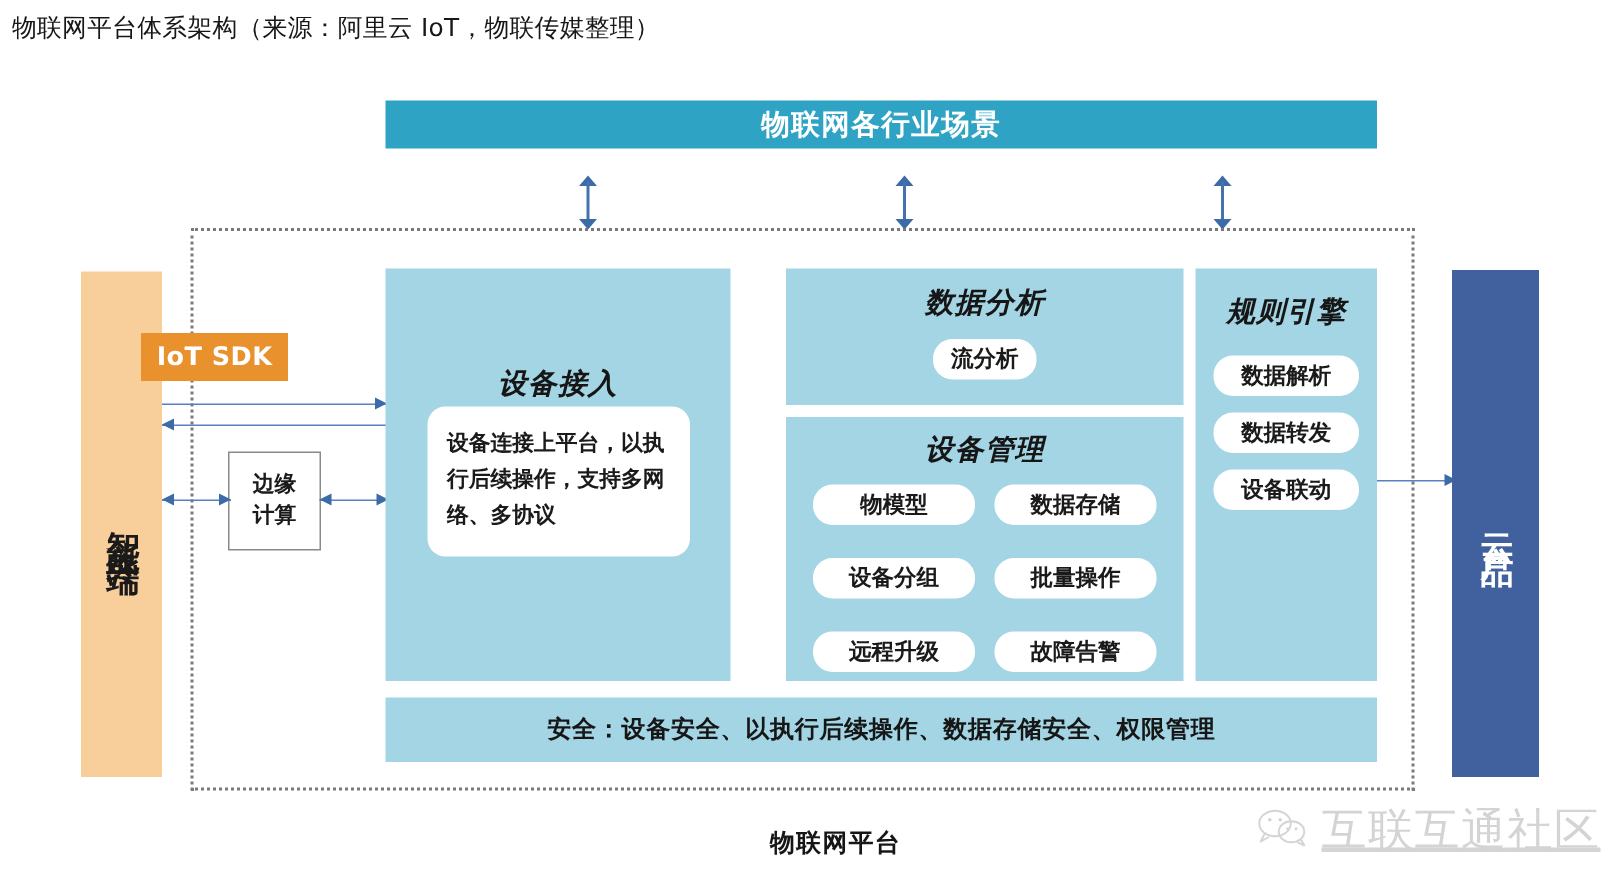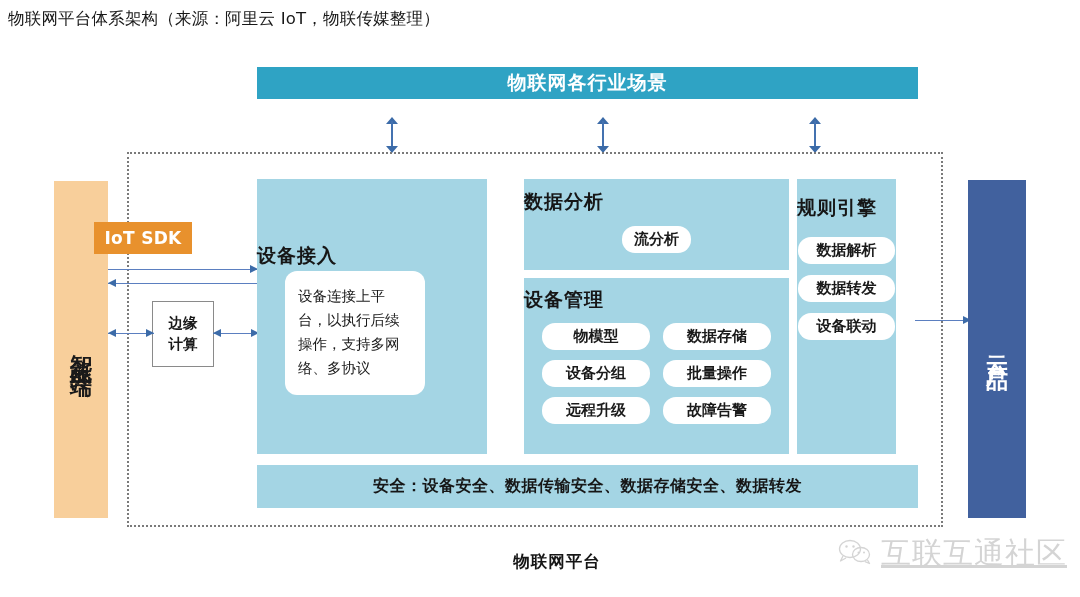--- a/index.html
+++ b/index.html
@@ -165,64 +165,65 @@
   }
   .h-arrow .head-r { right: 0; border-left: 8px solid #3c6ba8; }
   .h-arrow .head-l { left: 0; border-right: 8px solid #3c6ba8; }
 
   
   .panel {
     position: absolute;
     background: #a4d5e4;
   }
   .panel-title {
-    text-align: left;
+    text-align: center;
     font-size: 19px;
     font-weight: 700;
     color: #161616;
     letter-spacing: 1px;
+    font-style: italic;
   }
 
   #panel-access { left: 257px; top: 179px; width: 230px; height: 275px; }
   #panel-access .panel-title { margin-top: 64px; }
   .access-callout {
     position: absolute;
     left: 28px;
     top: 92px;
-    width: 140px;
+    width: 175px;
     background: #ffffff;
     border-radius: 12px;
     padding: 14px 13px;
     box-sizing: border-box;
     font-size: 14.5px;
-    font-weight: 400;
+    font-weight: 700;
     line-height: 1.65;
     color: #1a1a1a;
   }
 
   #panel-analysis { left: 524px; top: 179px; width: 265px; height: 91px; }
   #panel-analysis .panel-title { margin-top: 10px; }
   .analysis-pills {
     display: flex;
     gap: 12px;
     justify-content: center;
     margin-top: 11px;
   }
 
   #panel-device { left: 524px; top: 278px; width: 265px; height: 176px; }
   #panel-device .panel-title { margin-top: 9px; }
   .device-grid {
     display: grid;
     grid-template-columns: repeat(2, 108px);
-    gap: 10px 13px;
+    gap: 22px 13px;
     justify-content: center;
     margin-top: 10px;
   }
 
-  #panel-rules { left: 797px; top: 179px; width: 99px; height: 275px; }
+  #panel-rules { left: 797px; top: 179px; width: 121px; height: 275px; }
   #panel-rules .panel-title { margin-top: 16px; }
   .rules-list {
     display: flex;
     flex-direction: column;
     align-items: center;
     gap: 11px;
     margin-top: 16px;
   }
 
   .pill {
@@ -397,21 +398,21 @@
 <div class="panel" id="panel-rules">
   <div class="panel-title">规则引擎</div>
   <div class="rules-list">
     <div class="pill">数据解析</div>
     <div class="pill">数据转发</div>
     <div class="pill">设备联动</div>
   </div>
 </div>
 
 <div class="security-bar">
-  <span>安全：设备安全、数据传输安全、数据存储安全、数据转发</span>
+  <span>安全：设备安全、以执行后续操作、数据存储安全、权限管理</span>
 </div>
 
 <div class="cloud-bar">
   <span class="vert-text">云产品</span>
 </div>
 
 <div class="platform-caption">物联网平台</div>
 
 <div class="watermark">
   <span>

